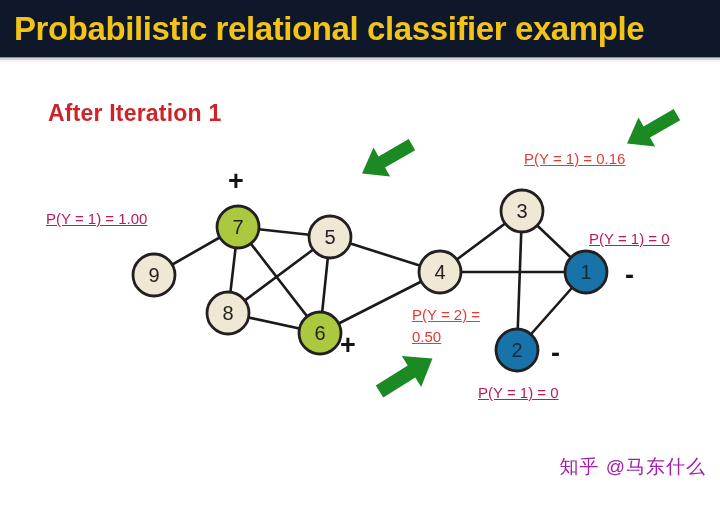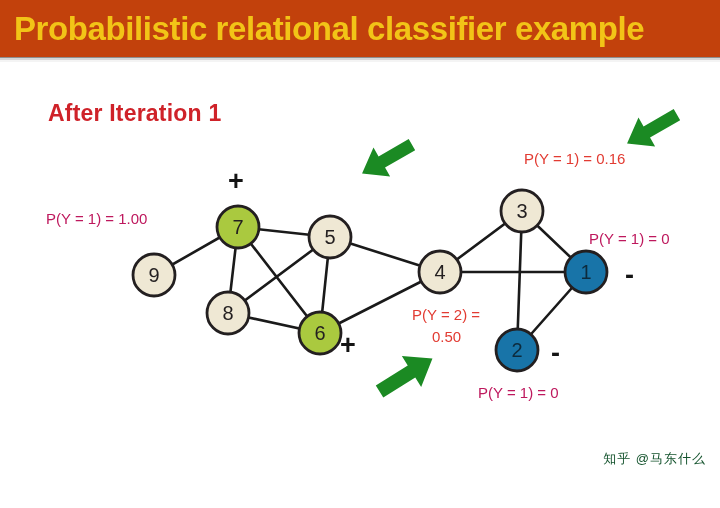--- a/index.html
+++ b/index.html
@@ -18,21 +18,21 @@
     overflow: hidden;
   }
 
   
   #title-bar {
     position: absolute;
     left: 0;
     top: 0;
     width: 720px;
     height: 57px;
-    background: #c2410c;
+    background: #0f172a;
     display: flex;
     align-items: center;
   }
   #title-text {
     color: #f2c417;
     font-family: "Liberation Sans", sans-serif;
     font-size: 33px;
     font-weight: bold;
     letter-spacing: -0.4px;
     padding-left: 14px;
@@ -71,39 +71,40 @@
     height: 508px;
   }
 
   
   .annot {
     position: absolute;
     font-size: 15px;
     font-weight: normal;
     white-space: nowrap;
     line-height: 21px;
+    text-decoration: underline;
   }
   .annot.black { color: #be185d; }
   .annot.red   { color: #e23b32; }
 
   .sign {
     position: absolute;
     font-size: 27px;
     font-weight: bold;
     color: #141414;
     line-height: 1;
   }
 
   
   #watermark {
     position: absolute;
     right: 14px;
-    bottom: 40px;
-    color: #14532d;
-    font-size: 13px;
+    bottom: 28px;
+    color: #a21caf;
+    font-size: 19px;
     letter-spacing: 1px;
     white-space: nowrap;
   }
 </style>
 </head>
 <body>
 
 <div id="screen">
 
   <div id="title-bar">
@@ -181,21 +182,21 @@
       </g>
   </svg>
 
   <div class="annot black" style="left:46px; top:208px;">P(Y = 1) = 1.00</div>
 
 
 
   <div class="annot red" style="left:524px; top:148px;">P(Y = 1) = 0.16</div>
 
   <div class="annot red" style="left:412px; top:304px;">P(Y = 2) =</div>
-  <div class="annot red" style="left:432px; top:326px;">0.50</div>
+  <div class="annot red" style="left:412px; top:326px;">0.50</div>
 
   <div class="annot black" style="left:589px; top:228px;">P(Y = 1) = 0</div>
 
   <div class="annot black" style="left:478px; top:382px;">P(Y = 1) = 0</div>
 
   <div class="sign" style="left:228px; top:168px;">+</div>
   <div class="sign" style="left:340px; top:332px;">+</div>
   <div class="sign" style="left:625px; top:262px;">-</div>
   <div class="sign" style="left:551px; top:340px;">-</div>
 

